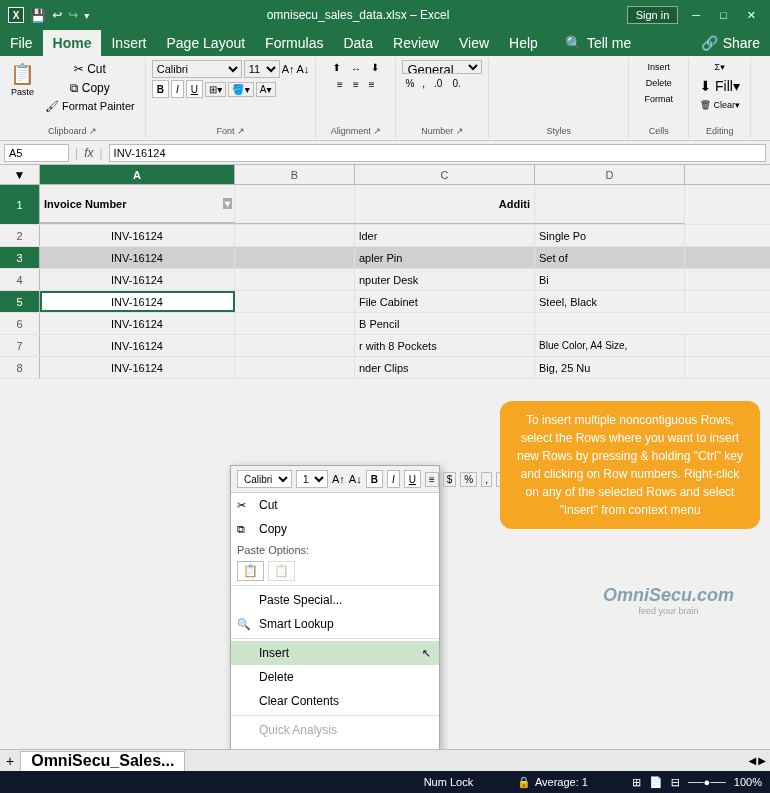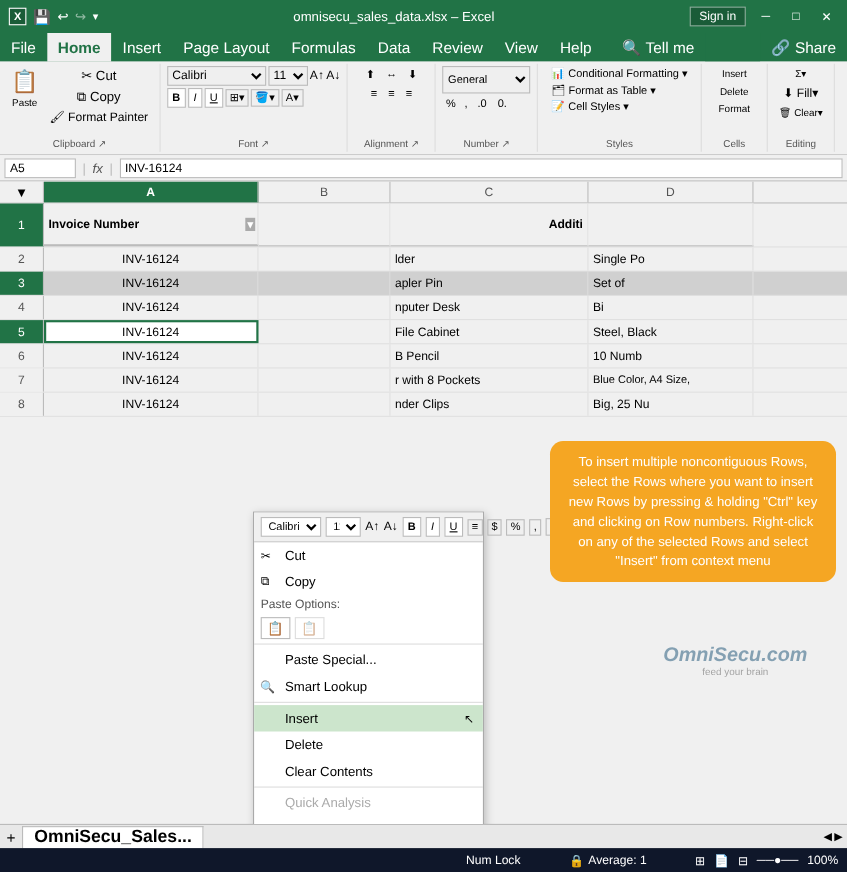--- a/index.html
+++ b/index.html
@@ -242,56 +242,51 @@
           <button class="r-btn" style="font-size:10px;">≡</button>
           <button class="r-btn" style="font-size:10px;">≡</button>
         </div>
       </div>
       <div class="ribbon-group-label">Alignment ↗</div>
     </div>
 
     <div class="ribbon-group" style="min-width:80px;">
       <div class="ribbon-group-content" style="flex-direction:column; gap:2px; align-items:flex-start;">
         <div style="display:flex; gap:2px; align-items:center;">
-          <select style="font-size:10px; width:80px; height:25px; border:1px solid #bbb;">
+          <select style="font-size:13px; width:80px; height:14px; border:1px solid #bbb;">
             <option>General</option>
           </select>
         </div>
         <div style="display:flex; gap:2px; align-items:center;">
           <button class="r-btn" style="font-size:10px; padding:1px 3px;">%</button>
           <button class="r-btn" style="font-size:10px; padding:1px 3px;">,</button>
           <button class="r-btn" style="font-size:10px;">.0</button>
           <button class="r-btn" style="font-size:10px;">0.</button>
         </div>
       </div>
       <div class="ribbon-group-label">Number ↗</div>
     </div>
 
     <div class="ribbon-group" style="min-width:140px;">
-      <div class="ribbon-group-content" style="flex-direction:column; gap:1px; align-items:flex-start; width:100%;">
-        <button class="styles-btn">📊 Conditional Formatting ▾</button>
-        <button class="styles-btn">🗂 Format as Table ▾</button>
-        <button class="styles-btn">📝 Cell Styles ▾</button>
-      </div>
       <div class="ribbon-group-label">Styles</div>
     </div>
 
     <div class="ribbon-group" style="min-width:60px;">
       <div class="ribbon-group-content" style="flex-direction:column; gap:2px; align-items:center;">
         <button class="r-btn" style="font-size:9px;">Insert</button>
         <button class="r-btn" style="font-size:9px;">Delete</button>
         <button class="r-btn" style="font-size:9px;">Format</button>
       </div>
       <div class="ribbon-group-label">Cells</div>
     </div>
 
     <div class="ribbon-group" style="min-width:60px;">
       <div class="ribbon-group-content" style="flex-direction:column; gap:2px; align-items:center;">
         <button class="r-btn" style="font-size:9px;">Σ▾</button>
-        <button class="r-btn" style="font-size:11px;">⬇ Fill▾</button>
+        <button class="r-btn" style="font-size:14px;">⬇ Fill▾</button>
         <button class="r-btn" style="font-size:9px;">🗑 Clear▾</button>
       </div>
       <div class="ribbon-group-label">Editing</div>
     </div>
   </div>
 
   <div class="formula-bar">
     <input class="name-box" value="A5" style="">
     <span style="color:#bbb; margin:0 2px;">|</span>
     <span style="font-style:italic; color:#555; font-size:12px; cursor:pointer;">fx</span>
@@ -350,21 +345,20 @@
       <div class="cell cell-b" style="width:120px;"></div>
       <div class="cell cell-c" style="width:180px;">File Cabinet</div>
       <div class="cell cell-d" style="width:150px;">Steel, Black</div>
     </div>
 
     <div class="sheet-row">
       <div class="row-num">6</div>
       <div class="cell cell-a" style="width:195px; text-align:center; justify-content:center;">INV-16124</div>
       <div class="cell cell-b" style="width:120px;"></div>
       <div class="cell cell-c" style="width:180px;">B Pencil</div>
-      <div class="cell cell-d" style="width:150px;">10 Numb</div>
     </div>
 
     <div class="sheet-row">
       <div class="row-num">7</div>
       <div class="cell cell-a" style="width:195px; text-align:center; justify-content:center;">INV-16124</div>
       <div class="cell cell-b" style="width:120px;"></div>
       <div class="cell cell-c" style="width:180px;">r with 8 Pockets</div>
       <div class="cell cell-d" style="width:150px; font-size:10px;">Blue Color, A4 Size,</div>
     </div>
 

